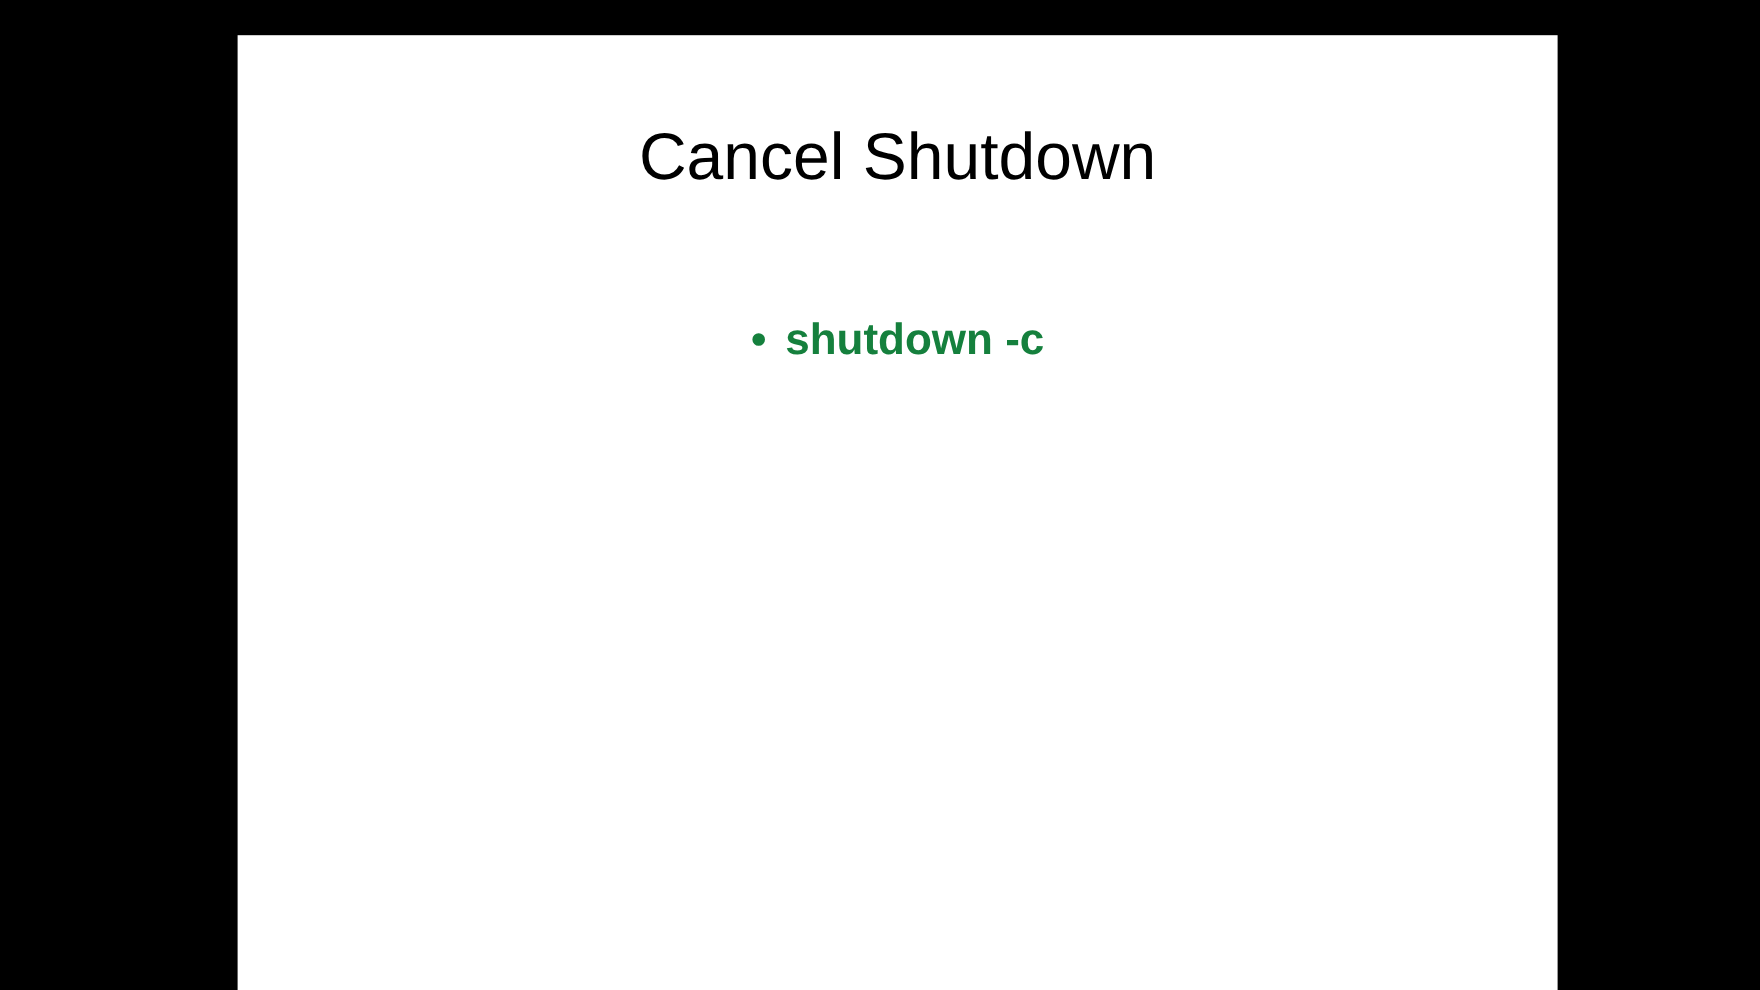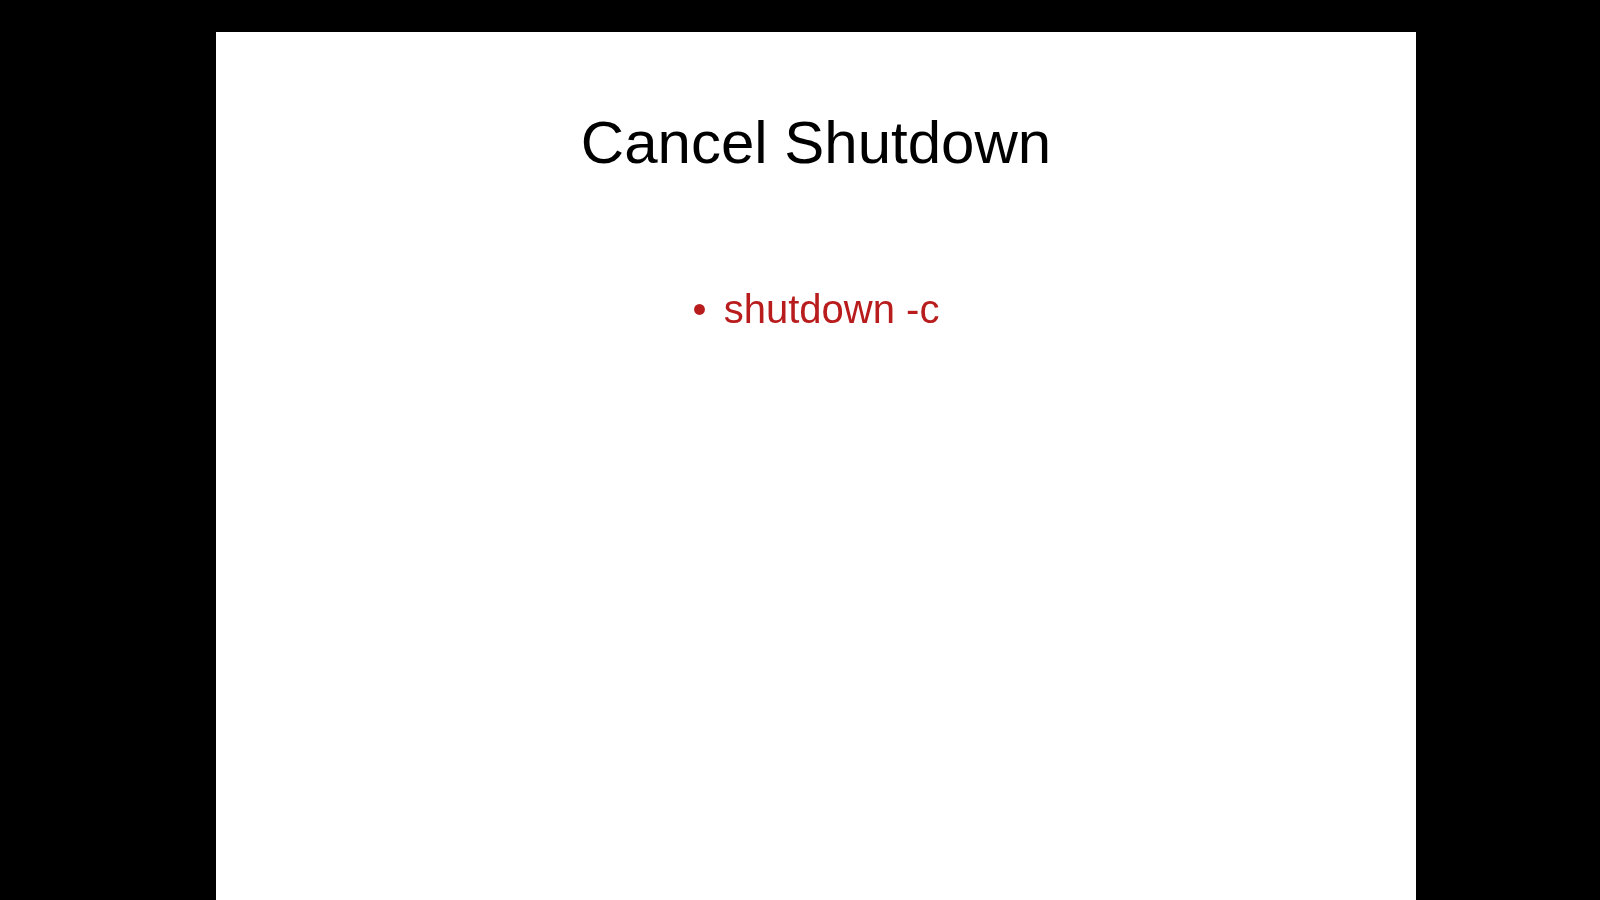--- a/index.html
+++ b/index.html
@@ -29,23 +29,23 @@
       font-weight: 400;
       color: #000;
       margin-bottom: 50px;
     }
     .bullet-list {
       list-style: none;
       text-align: center;
     }
     .bullet-item {
       font-size: 40px;
-      color: #b91c1c;
+      color: #15803d;
       line-height: 1.7;
-      font-weight: 400;
+      font-weight: 700;
     }
     .bullet-item::before {
       content: "• ";
       margin-right: 6px;
     }
   </style>
 </head>
 <body>
 
 <div class="slide">

